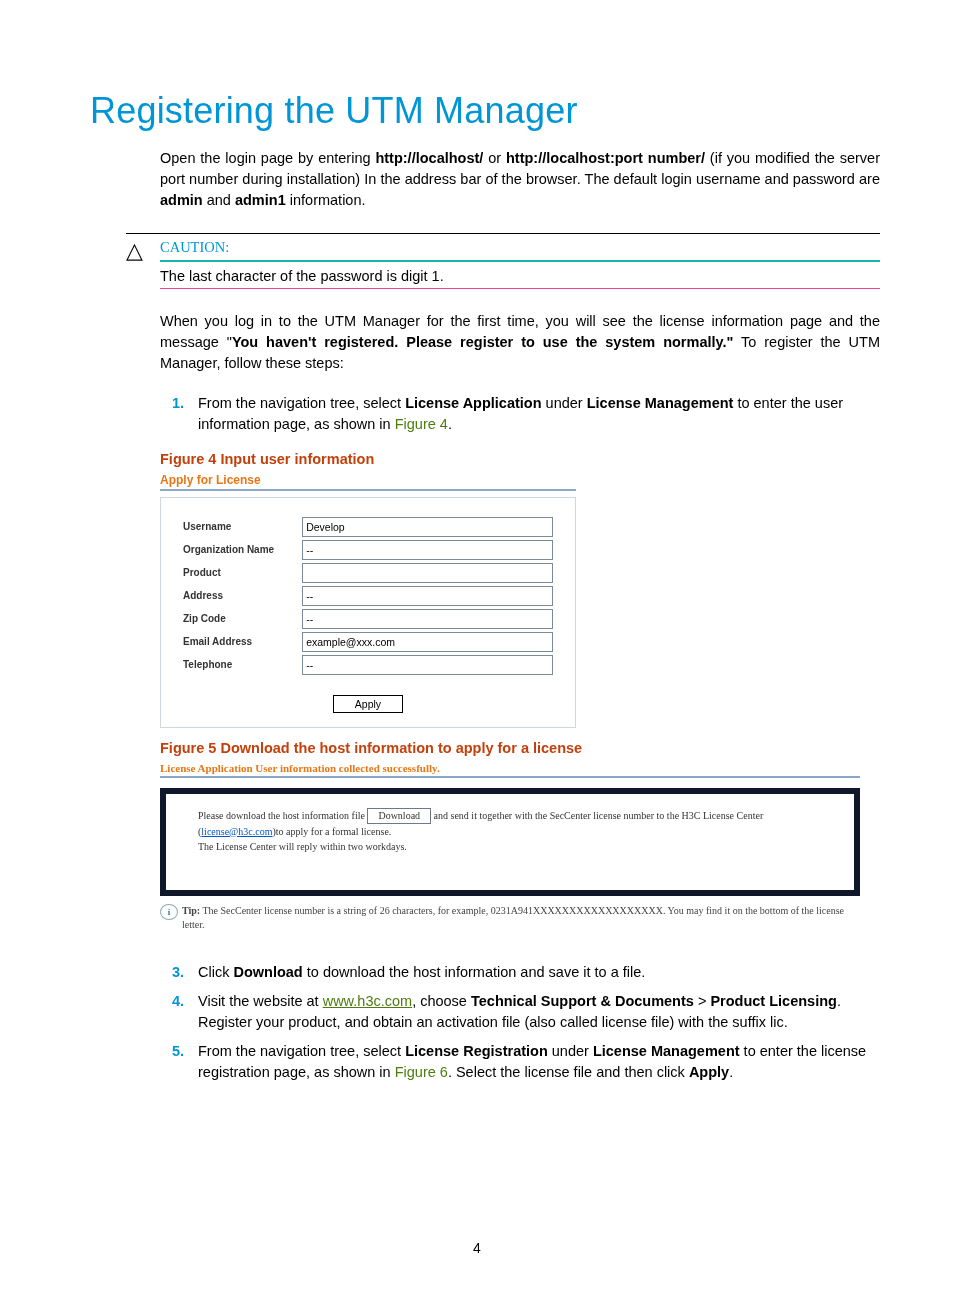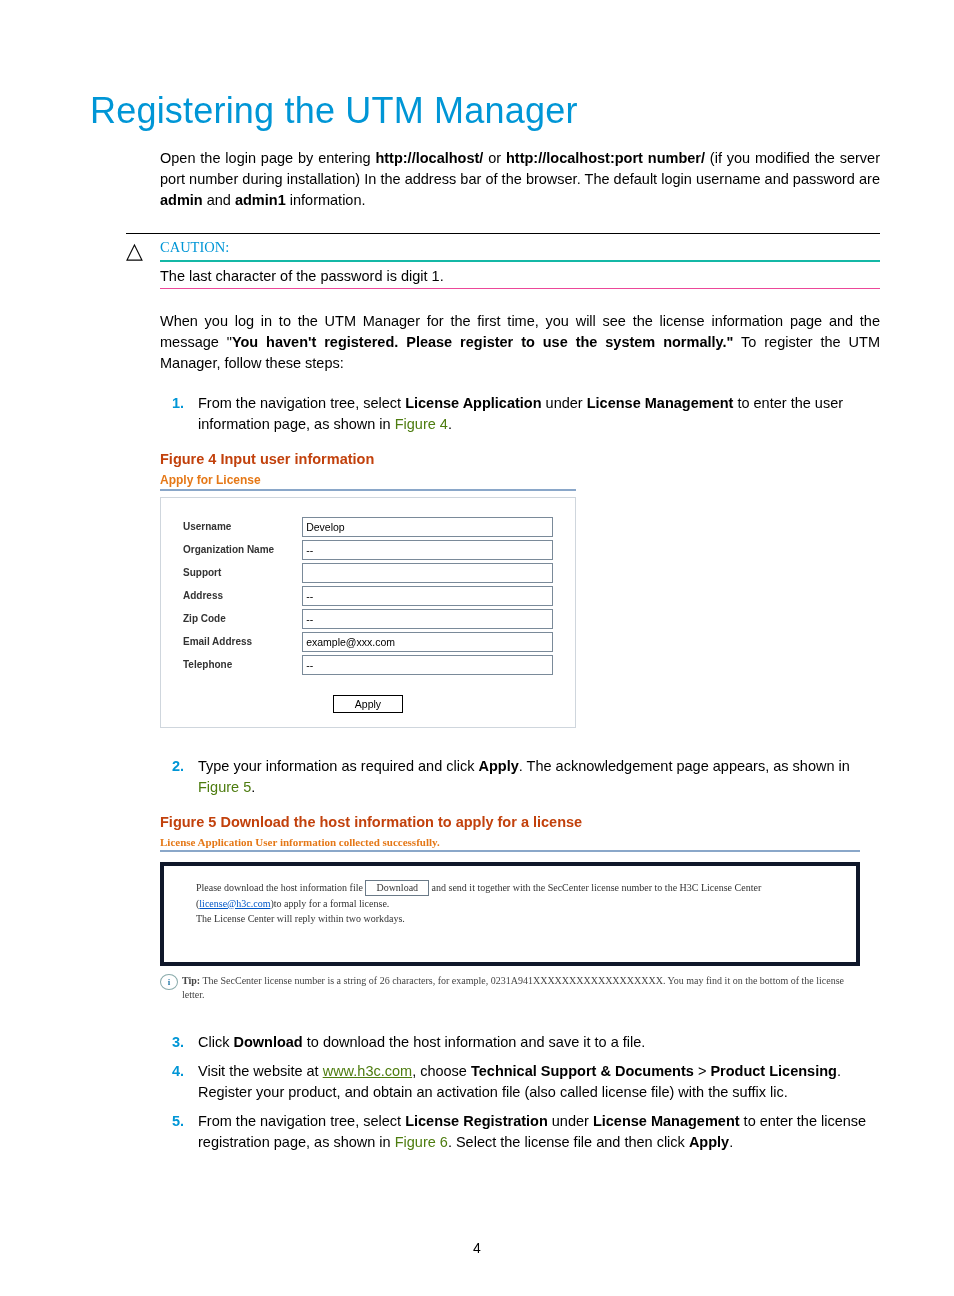--- a/index.html
+++ b/index.html
@@ -141,21 +141,21 @@
   }
   .fig5 .panel-title{
     font-size:11px;
     font-weight:700;
     color:#e57817;
     padding:2px 0 2px 0;
     border-bottom:2px solid #8aa7c9;
     margin-bottom:10px;
   }
   .fig5 .dl-box{
-    border:4px solid #0f172a;
+    border:6px solid #0f172a;
     padding:14px 18px 22px 32px;
     font-size:10px;
     color:#333;
     line-height:1.55;
     min-height:60px;
   }
   .fig5 .dl-btn{
     display:inline-block;
     border:1px solid #6a7a88;
     padding:0 10px;
@@ -230,21 +230,21 @@
     <div class="form-box">
       <div class="row">
           <div class="lbl">Username</div>
           <input type="text" value="Develop" style="">
         </div>
       <div class="row">
           <div class="lbl">Organization Name</div>
           <input type="text" value="--" style="">
         </div>
       <div class="row">
-          <div class="lbl">Support</div>
+          <div class="lbl">Product</div>
           <input type="text" value="" style="">
         </div>
       <div class="row">
           <div class="lbl">Address</div>
           <input type="text" value="--" style="">
         </div>
       <div class="row">
           <div class="lbl">Zip Code</div>
           <input type="text" value="--" style="">
         </div>
@@ -253,25 +253,20 @@
           <input type="text" value="example@xxx.com" style="">
         </div>
       <div class="row">
           <div class="lbl">Telephone</div>
           <input type="text" value="--" style="">
         </div>
       <div class="apply-row"><button class="apply-btn">Apply</button></div>
     </div>
   </div>
 
-  <ol class="steps" start="2" style="margin-top:24px">
-    <li>
-      <span>Type your information as required and click </span><b>Apply</b><span>. The acknowledgement page appears, as shown in </span><span class="link">Figure 5</span><span>.</span>
-    </li>
-  </ol>
 
   <div class="fig-caption">Figure 5 Download the host information to apply for a license</div>
 
   <div class="fig5">
     <div class="panel-title">License Application User information collected successfully.</div>
     <div class="dl-box">
       <span>Please download the host information file </span><span class="dl-btn">Download</span><span> and send it together with the SecCenter license number to the H3C License Center (</span><span class="email">license@h3c.com</span><span>)to apply for a formal license.</span><br>
       <span>The License Center will reply within two workdays.</span>
     </div>
     <div class="tip-row">

